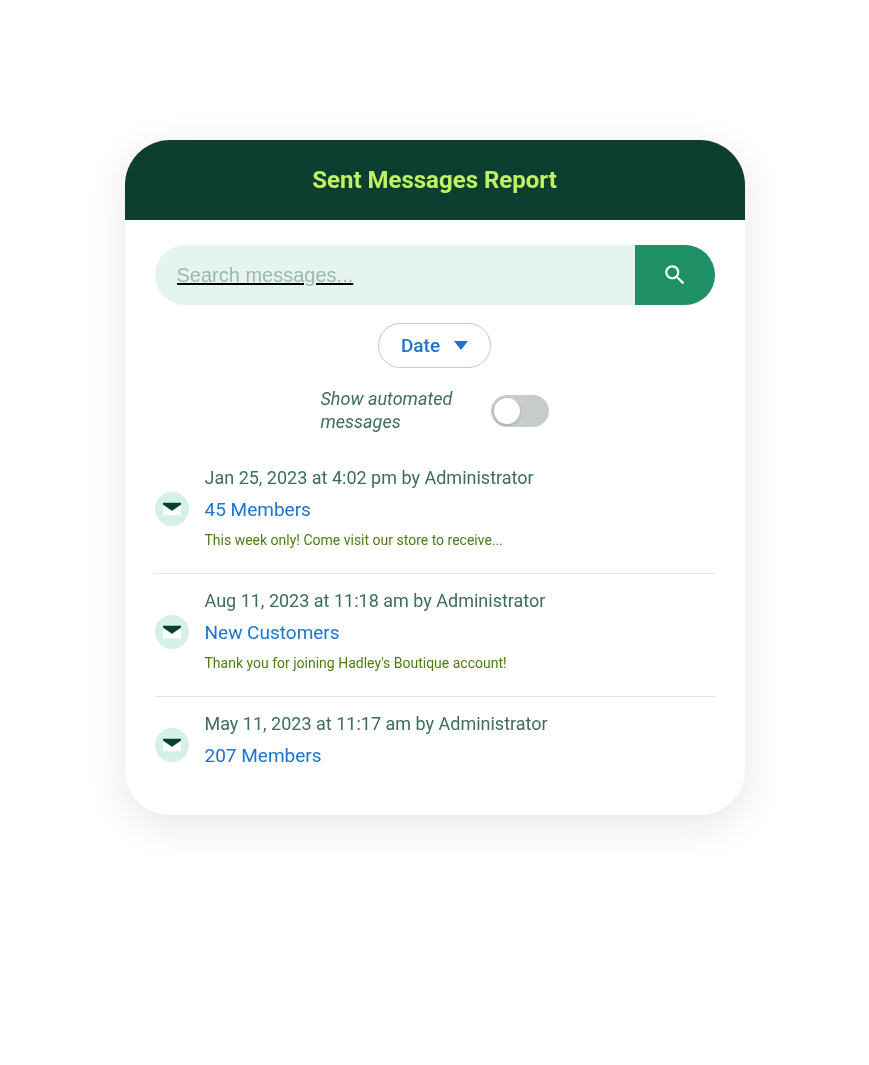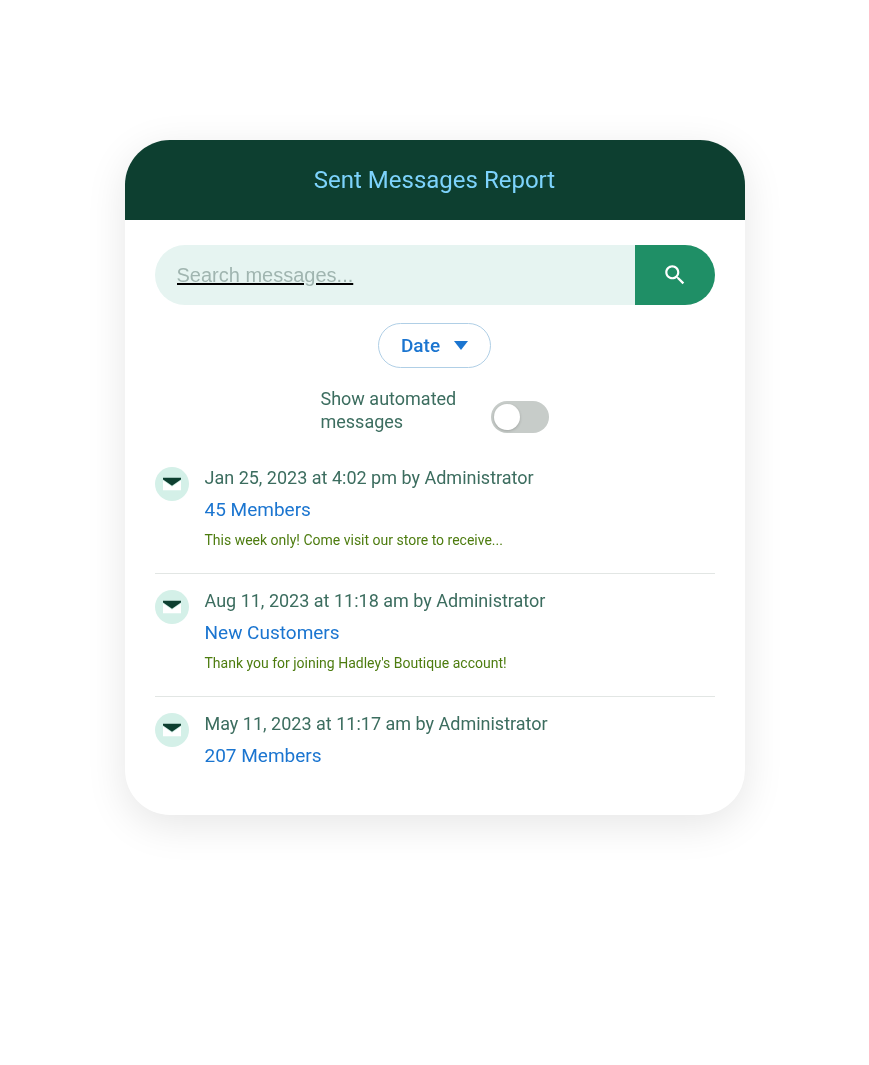--- a/index.html
+++ b/index.html
@@ -24,23 +24,23 @@
       overflow: hidden;
     }
     .header {
       background: #0d3f30;
       height: 80px;
       display: flex;
       align-items: center;
       justify-content: center;
     }
     .header-title {
-      color: #7dd3fc;
+      color: #bef264;
       font-size: 24px;
-      font-weight: 400;
+      font-weight: 700;
     }
     .content {
       padding: 25px 30px 38px 30px;
     }
     .search-container {
       display: flex;
       align-items: stretch;
       height: 60px;
       border-radius: 30px;
       overflow: hidden;
@@ -97,22 +97,23 @@
     }
     .date-pill-caret {
       width: 0;
       height: 0;
       border-left: 7px solid transparent;
       border-right: 7px solid transparent;
       border-top: 9px solid #1b75d0;
     }
     .toggle-group {
       display: flex;
-      align-items: flex-end;
+      align-items: center;
       flex: 1;
+      font-style: italic;
     }
     .toggle-label {
       color: #3c6d5f;
       font-size: 18px;
       line-height: 1.25;
       max-width: 170px;
     }
     .toggle {
       width: 58px;
       height: 32px;
@@ -130,21 +131,21 @@
       height: 26px;
       background: #ffffff;
       border-radius: 50%;
       box-shadow: 0 1px 3px rgba(0,0,0,0.2);
     }
     .message-list {
       border-top: none;
     }
     .message-item {
       display: flex;
-      align-items: flex-start;
+      align-items: center;
       gap: 16px;
       padding: 14px 0 22px 0;
       border-bottom: 1px solid #e2e6e4;
     }
     .message-item:last-child {
       border-bottom: none;
       padding-bottom: 0;
     }
     .message-icon {
       width: 34px;

